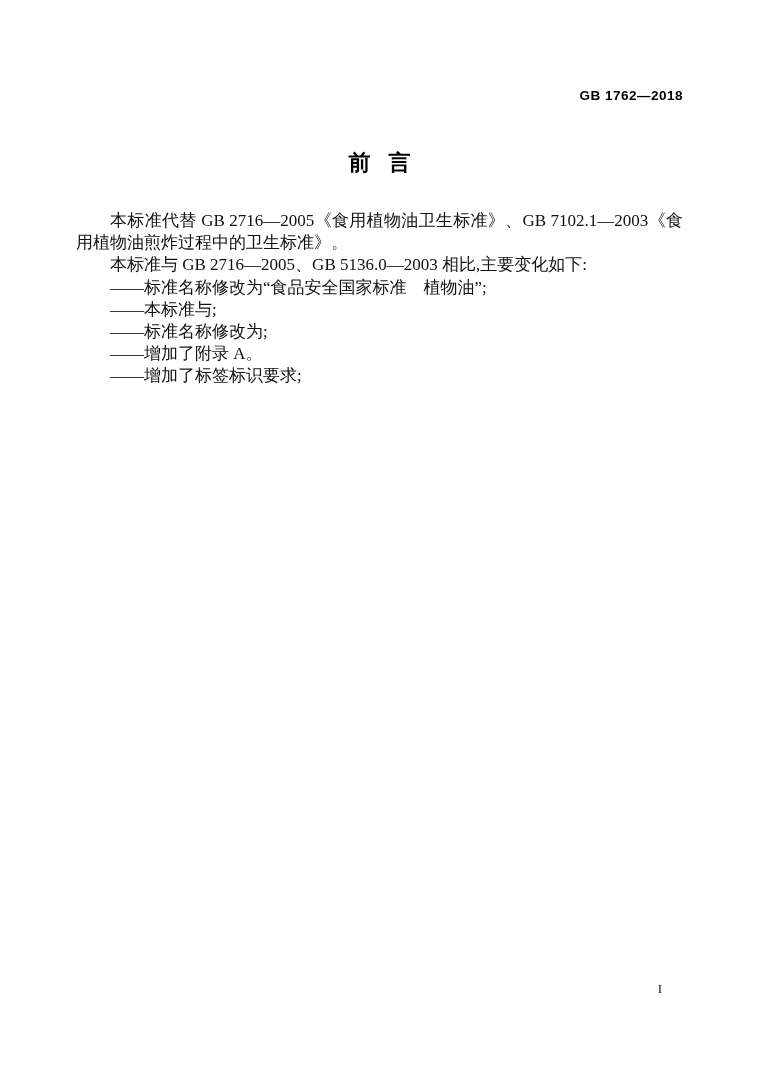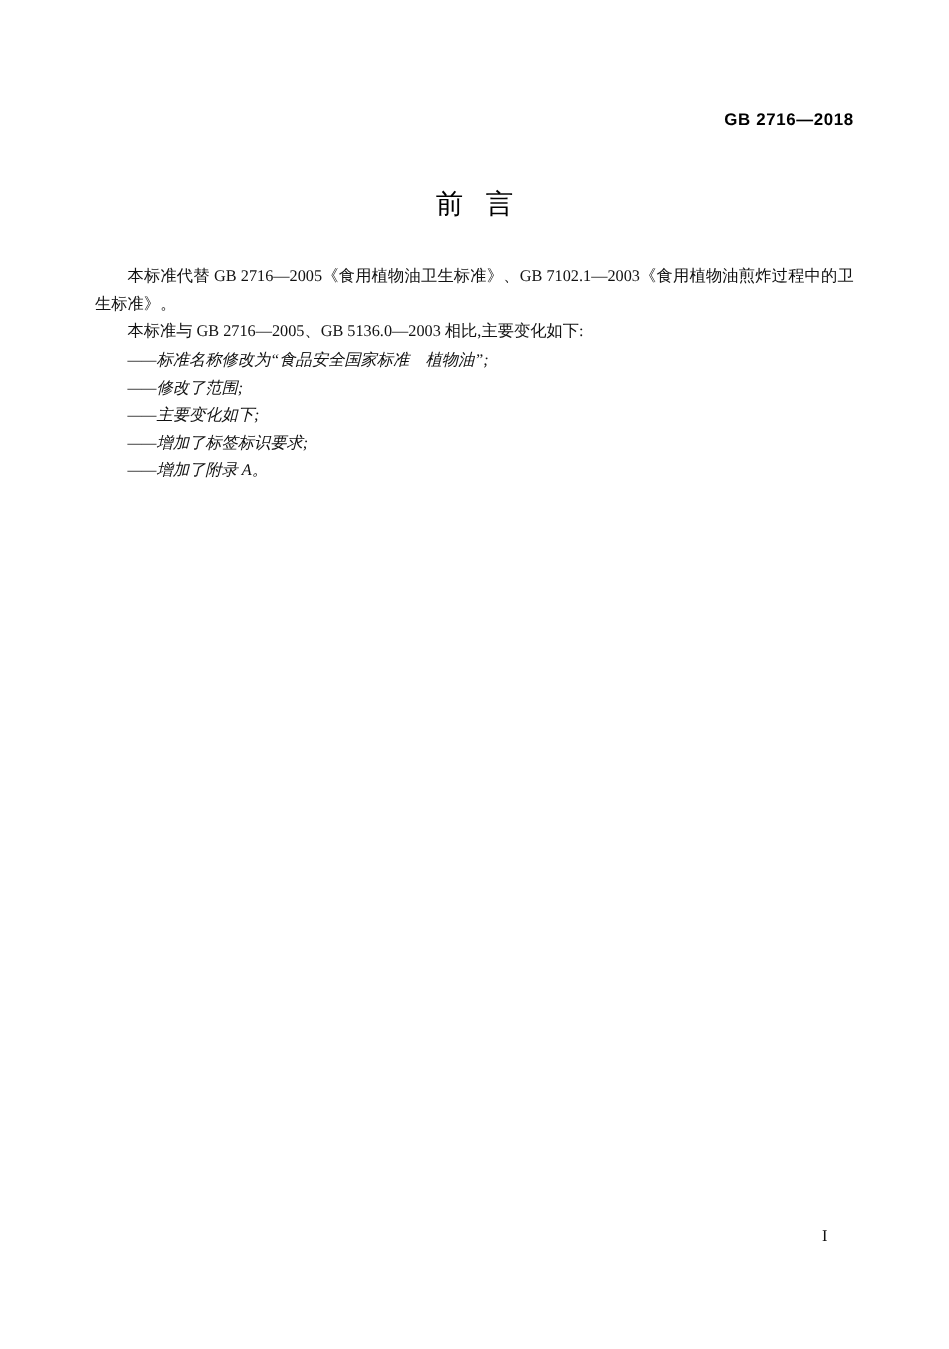--- a/index.html
+++ b/index.html
@@ -32,69 +32,68 @@
     color: #000000;
     white-space: nowrap;
   }
   .doc-title {
     position: absolute;
     left: 0;
     right: 0;
     top: 148px;
     text-align: center;
     font-family: "Liberation Sans", "DejaVu Sans", sans-serif;
-    font-weight: normal;
+    font-weight: bold;
     font-size: 22px;
     letter-spacing: 18px;
     text-indent: 18px;
     color: #000000;
   }
   .body-block {
     position: absolute;
     left: 76px;
     top: 210px;
     width: 607px;
-    font-size: 13px;
+    font-size: 17px;
     line-height: 22.2px;
     color: #111111;
   }
   .para {
     text-indent: 2em;
     margin: 0;
     text-align: justify;
   }
   .list-item {
     margin: 0;
     padding-left: 2em;
     white-space: nowrap;
-    font-style: italic;
   }
   .page-num {
     position: absolute;
     right: 97px;
     bottom: 82px;
     font-family: "Liberation Serif", "DejaVu Serif", serif;
     font-size: 13px;
     color: #111111;
   }
 </style>
 </head>
 <body>
 
 <div class="page">
 
-  <div class="std-code">GB 2716—2018</div>
+  <div class="std-code">GB 1762—2018</div>
 
   <div class="doc-title">前言</div>
 
   <div class="body-block">
     <p class="para">本标准代替 GB 2716—2005《食用植物油卫生标准》、GB 7102.1—2003《食用植物油煎炸过程中的卫生标准》。</p>
     <p class="para">本标准与 GB 2716—2005、GB 5136.0—2003 相比,主要变化如下:</p>
     <p class="list-item">——标准名称修改为“食品安全国家标准　植物油”;</p>
-    <p class="list-item">——修改了范围;</p>
-    <p class="list-item">——主要变化如下;</p>
+    <p class="list-item">——本标准与;</p>
+    <p class="list-item">——标准名称修改为;</p>
+    <p class="list-item">——增加了附录 A。</p>
     <p class="list-item">——增加了标签标识要求;</p>
-    <p class="list-item">——增加了附录 A。</p>
   </div>
 
   <div class="page-num">I</div>
 
 </div>
 
 </body></html>

